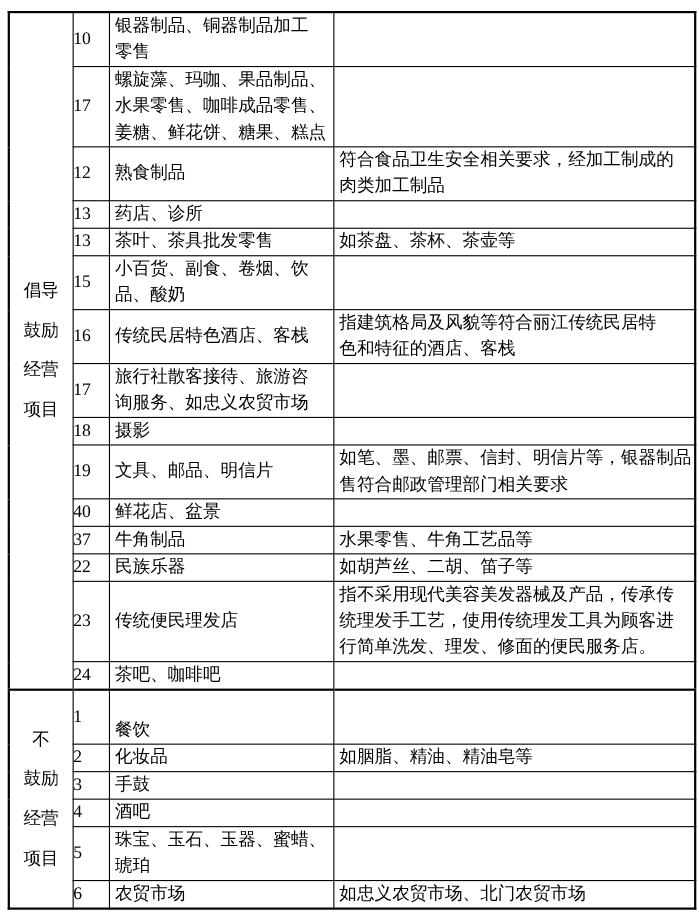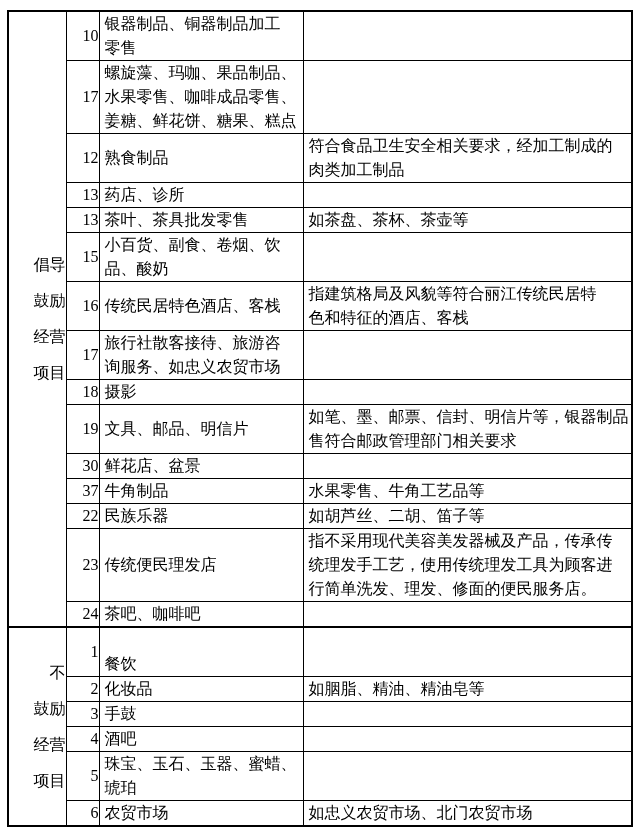--- a/index.html
+++ b/index.html
@@ -28,26 +28,26 @@
   col.c-note { width: 329px; }
   td {
     border: 1px solid var(--border, #000000);
     font-size: 16px;
     line-height: 24px;
     vertical-align: middle;
     padding: 0;
     overflow: hidden;
   }
   td.cat {
-    text-align: right;
+    text-align: center;
     white-space: pre-line;
     line-height: 36px;
   }
   td.num {
-    text-align: right;
+    text-align: left;
   }
   td.item, td.note {
     padding-left: 5px;
     padding-right: 2px;
     white-space: pre-line;
   }
   tbody.divider tr:first-child td {
     border-top: 2px solid var(--border, #000000);
   }
 </style>
@@ -120,21 +120,21 @@
           <td class="item">摄影</td>
           <td class="note"></td>
         </tr>
         <tr>
           <td class="num">19</td>
           <td class="item">文具、邮品、明信片</td>
           <td class="note">如笔、墨、邮票、信封、明信片等，银器制品
 售符合邮政管理部门相关要求</td>
         </tr>
         <tr>
-          <td class="num">30</td>
+          <td class="num">40</td>
           <td class="item">鲜花店、盆景</td>
           <td class="note"></td>
         </tr>
         <tr>
           <td class="num">37</td>
           <td class="item">牛角制品</td>
           <td class="note">水果零售、牛角工艺品等</td>
         </tr>
         <tr>
           <td class="num">22</td>

